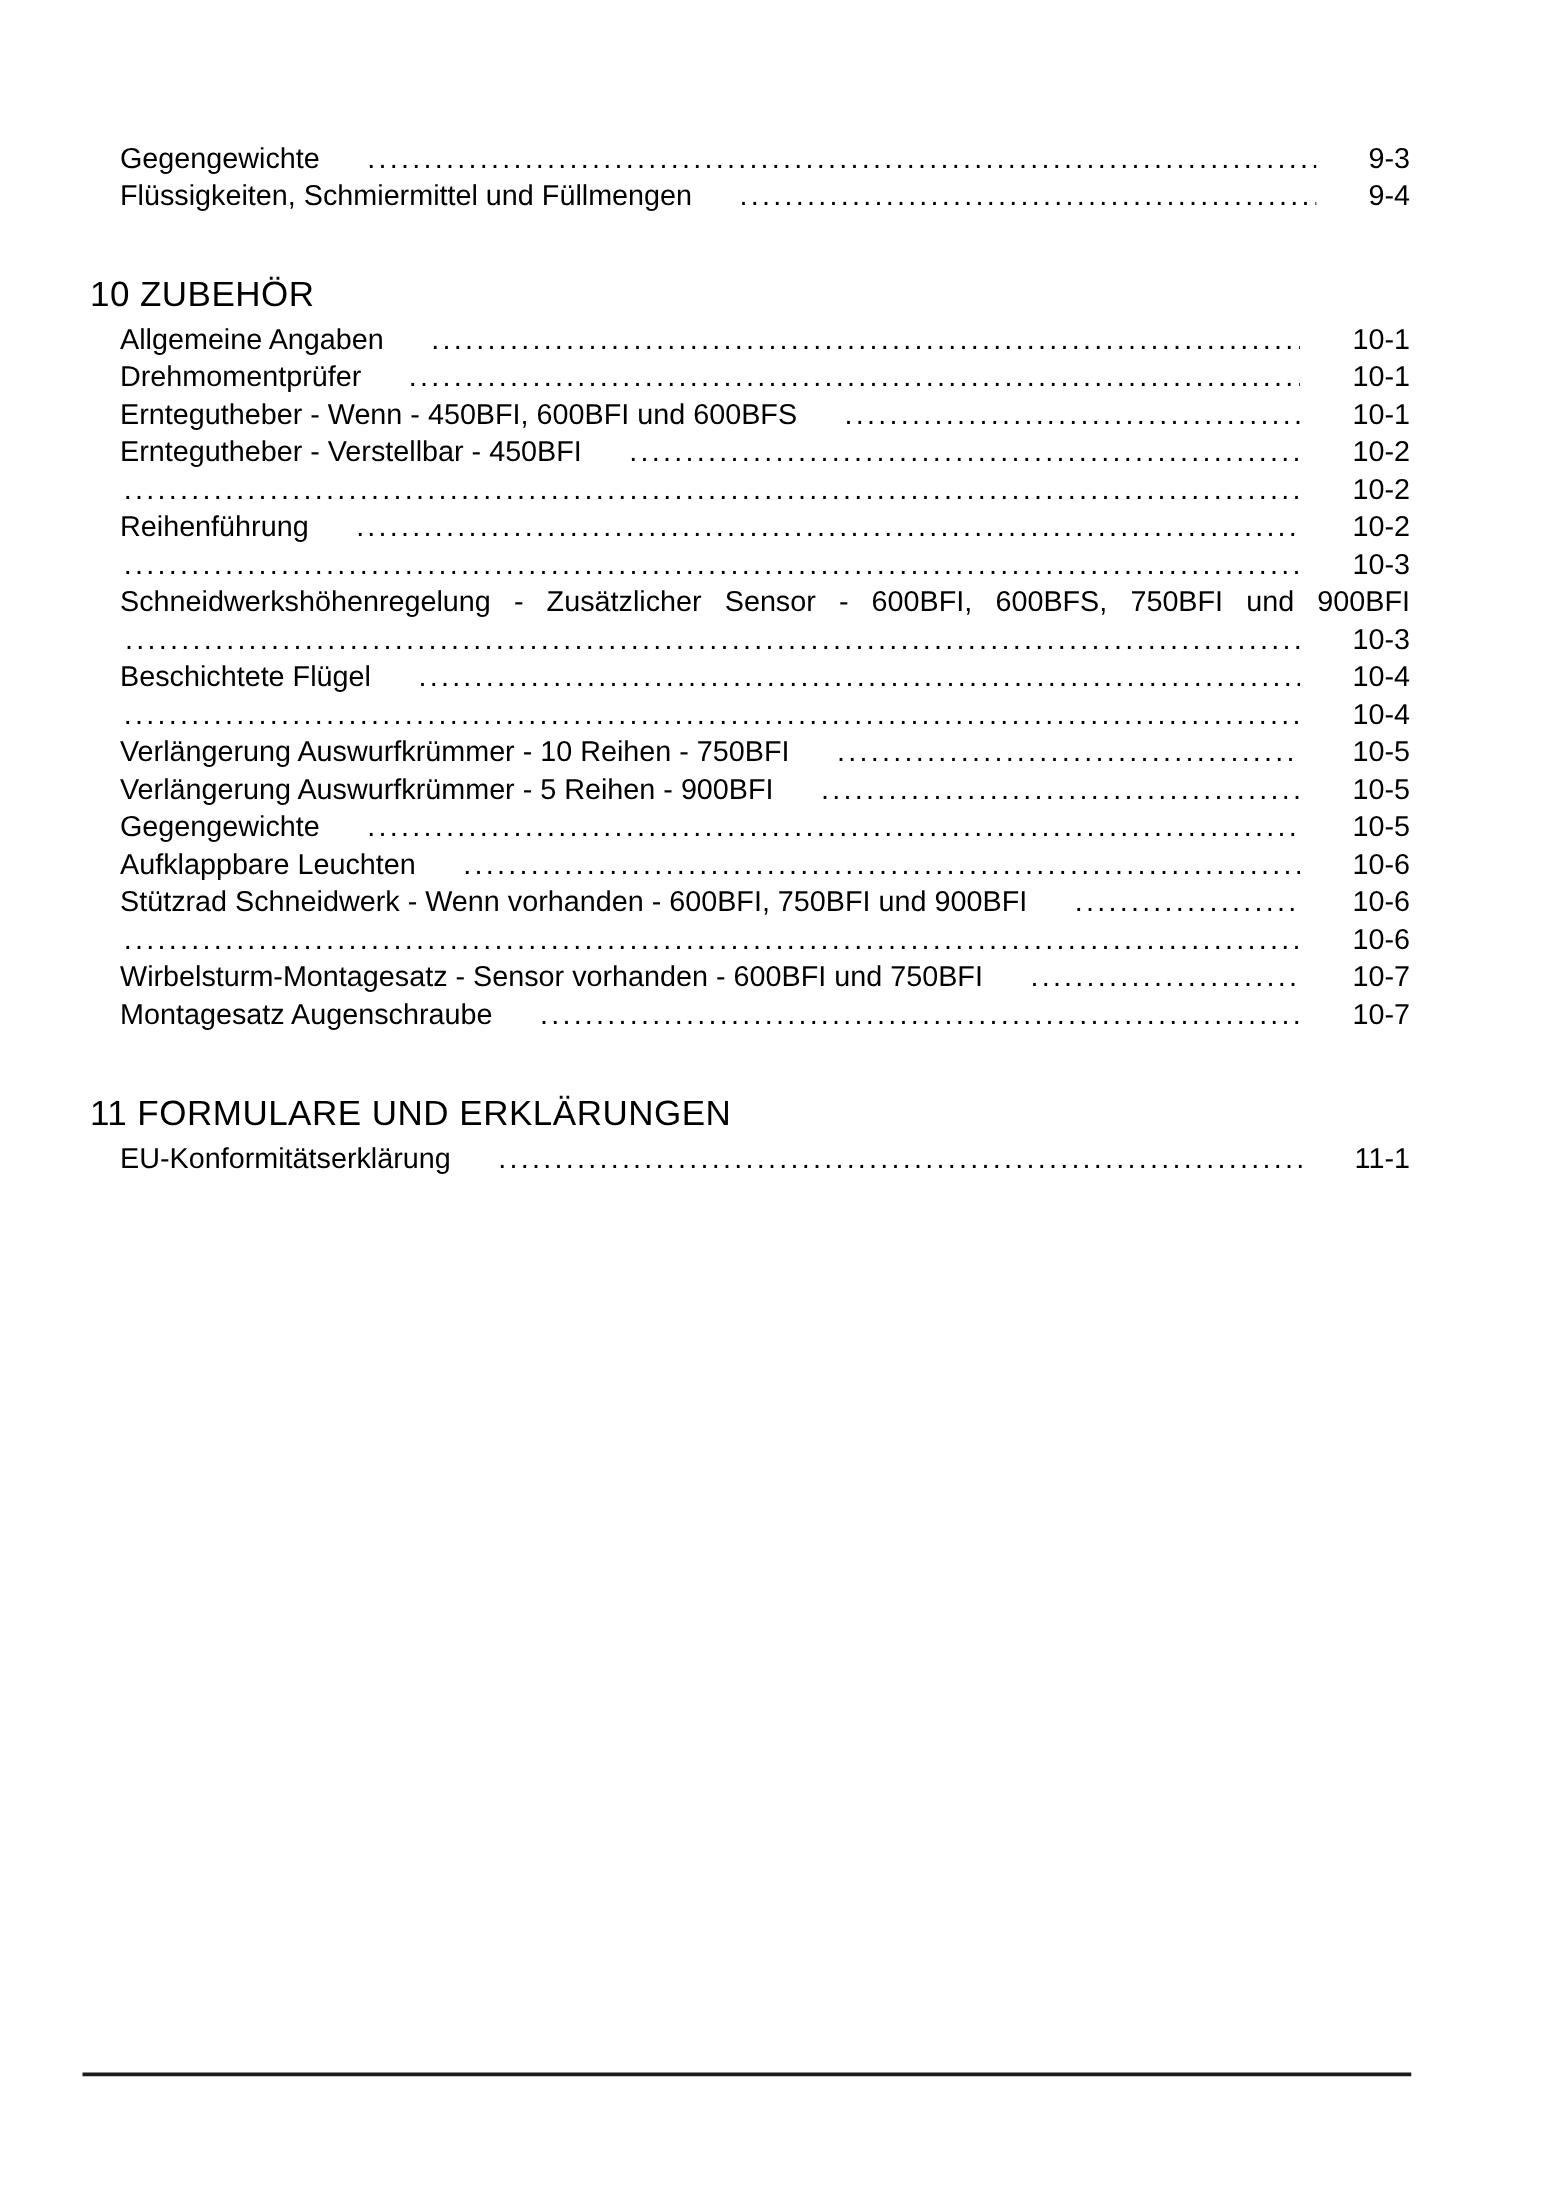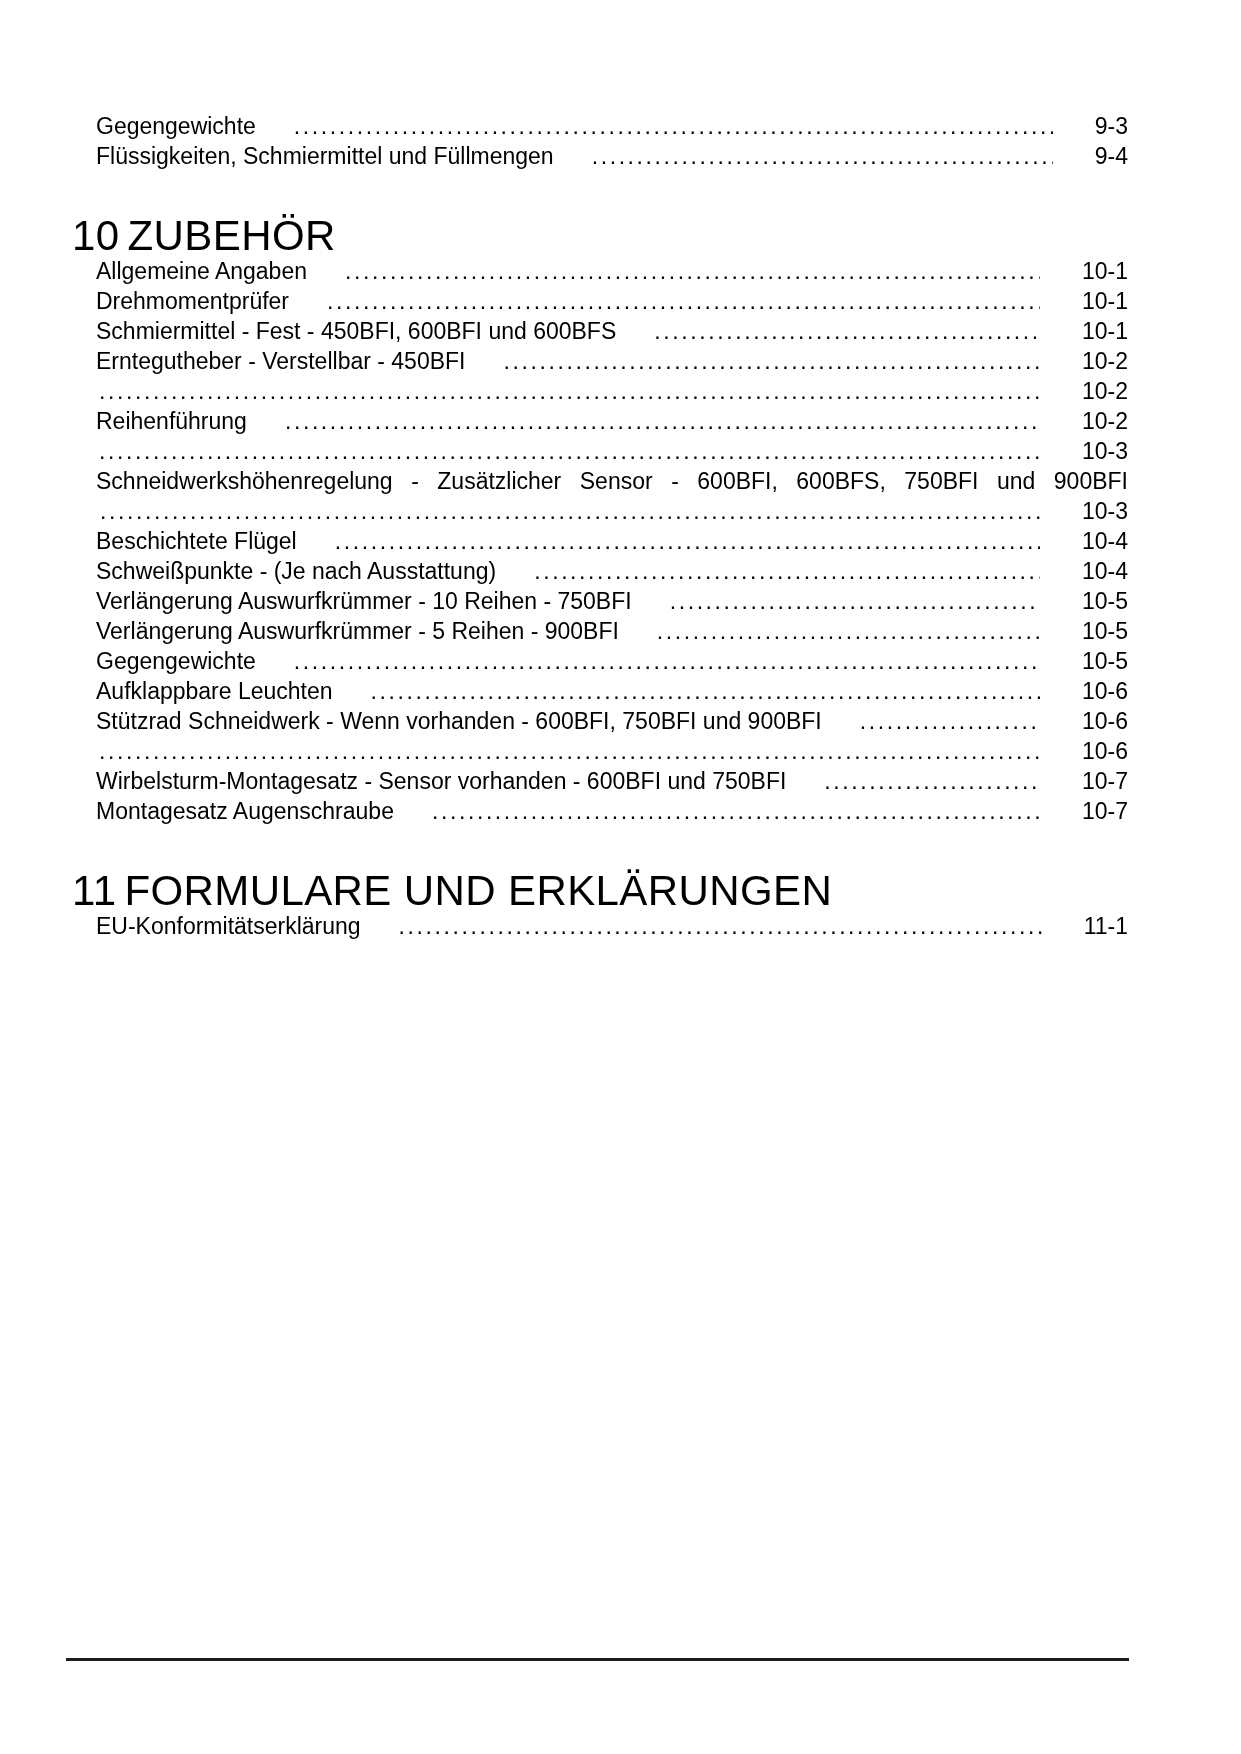--- a/index.html
+++ b/index.html
@@ -17,21 +17,21 @@
   }
   .toc {
     position: absolute;
     left: 96px; top: 111px;
     width: 1032px;
     font-size: 23px;
     line-height: 30px;
   }
   .sec { display: block; }
   .sec-heading {
-    font-size: 42px;
+    font-size: 28px;
     line-height: 40px;
     font-weight: 400;
     letter-spacing: 0.4px;
     margin: 45px 0 0 -24px;
     white-space: nowrap;
   }
   .sec-heading .sec-num { margin-right: 8px; }
   .toc-row {
     display: flex;
     align-items: baseline;
@@ -94,21 +94,21 @@
               <span class="toc-title">Allgemeine Angaben</span>
               <span class="leader"></span>
               <span class="toc-page">10-1</span>
             </div>
             <div class="toc-row">
               <span class="toc-title">Drehmomentprüfer</span>
               <span class="leader"></span>
               <span class="toc-page">10-1</span>
             </div>
             <div class="toc-row">
-              <span class="toc-title">Schmiermittel - Fest - 450BFI, 600BFI und 600BFS</span>
+              <span class="toc-title">Erntegutheber - Wenn - 450BFI, 600BFI und 600BFS</span>
               <span class="leader"></span>
               <span class="toc-page">10-1</span>
             </div>
             <div class="toc-row">
               <span class="toc-title">Erntegutheber - Verstellbar - 450BFI</span>
               <span class="leader"></span>
               <span class="toc-page">10-2</span>
             </div>
             <div class="toc-row">
               <span class="leader"></span>
@@ -129,21 +129,20 @@
                 <span class="leader leader-cont"></span>
                 <span class="toc-page">10-3</span>
               </div>
             </div>
             <div class="toc-row">
               <span class="toc-title">Beschichtete Flügel</span>
               <span class="leader"></span>
               <span class="toc-page">10-4</span>
             </div>
             <div class="toc-row">
-              <span class="toc-title">Schweißpunkte - (Je nach Ausstattung)</span>
               <span class="leader"></span>
               <span class="toc-page">10-4</span>
             </div>
             <div class="toc-row">
               <span class="toc-title">Verlängerung Auswurfkrümmer - 10 Reihen - 750BFI</span>
               <span class="leader"></span>
               <span class="toc-page">10-5</span>
             </div>
             <div class="toc-row">
               <span class="toc-title">Verlängerung Auswurfkrümmer - 5 Reihen - 900BFI</span>

